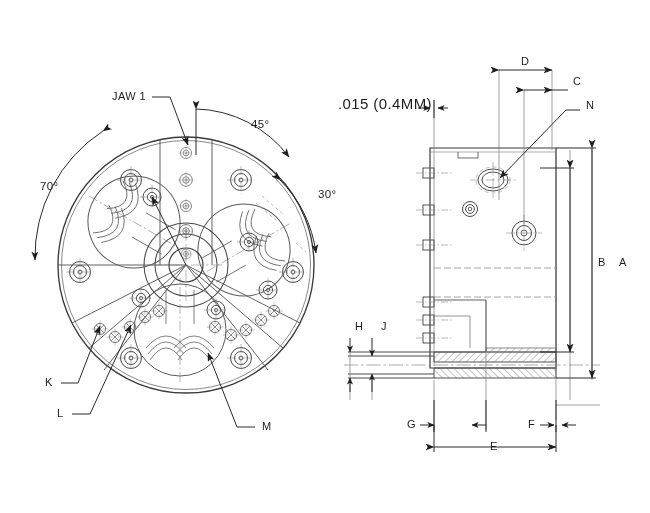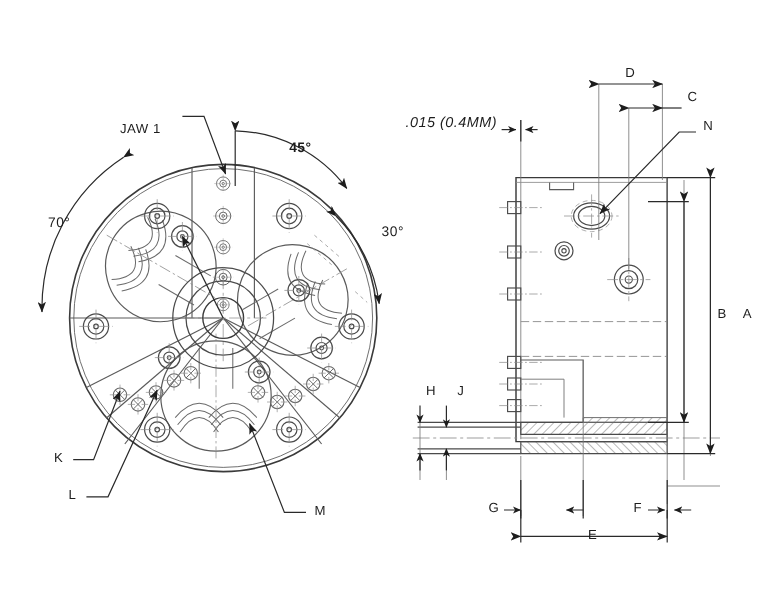--- a/index.html
+++ b/index.html
@@ -2,21 +2,21 @@
 <html><head>
 <meta charset="utf-8">
 <style>
   html,body{margin:0;padding:0;background:#ffffff;}
   body{width:650px;height:513px;position:relative;overflow:hidden;
        font-family:"Liberation Sans",sans-serif;color:#1a1a1a;}
   #stage{position:absolute;left:0;top:0;width:650px;height:513px;}
   svg{position:absolute;left:0;top:0;}
   .lbl{position:absolute;font-family:"Liberation Sans",sans-serif;
        font-size:11px;color:#1d1d1d;white-space:nowrap;letter-spacing:.4px;}
-  .lbl.sm{font-size:12px;font-style:italic;}
+  .lbl.sm{font-size:15px;}
   .lbl.deg{font-size:11.5px;}
 </style>
 </head>
 <body>
 
 <div id="stage">
 
 <svg width="650" height="513" viewBox="0 0 650 513">
   <defs>
     <marker id="ar" markerWidth="9" markerHeight="7" refX="8.5" refY="3.5" orient="auto">
@@ -299,23 +299,23 @@
     <line x1="576" y1="425" x2="562" y2="425" marker-end="url(#arS)"></line>
     <line x1="556" y1="400" x2="556" y2="432"></line>
   </g>
   <g stroke="#2a2a2a" stroke-width="1" fill="none">
     <line x1="434" y1="447" x2="556" y2="447" marker-start="url(#ar)" marker-end="url(#ar)"></line>
     <line x1="434" y1="425" x2="434" y2="452"></line>
     <line x1="556" y1="425" x2="556" y2="452"></line>
   </g>
 </svg>
 
-<div class="lbl" style="left:100px;top:90px;margin-top:12px;">JAW 1</div>
+<div class="lbl" style="left:112px;top:90px;">JAW 1</div>
 <div class="lbl deg" style="left:40px;top:180px;">70°</div>
-<div class="lbl deg" style="left:241px;top:118px;font-weight:bold;">45°</div>
+<div class="lbl deg" style="left:251px;top:118px;">45°</div>
 <div class="lbl deg" style="left:318px;top:188px;">30°</div>
 
 <div class="lbl" style="left:45px;top:376px;">K</div>
 <div class="lbl" style="left:57px;top:407px;">L</div>
 <div class="lbl" style="left:262px;top:420px;">M</div>
 
 <div class="lbl sm" style="left:338px;top:95px;">.015 (0.4MM)</div>
 <div class="lbl" style="left:521px;top:55px;">D</div>
 <div class="lbl" style="left:573px;top:75px;">C</div>
 <div class="lbl" style="left:586px;top:99px;">N</div>

